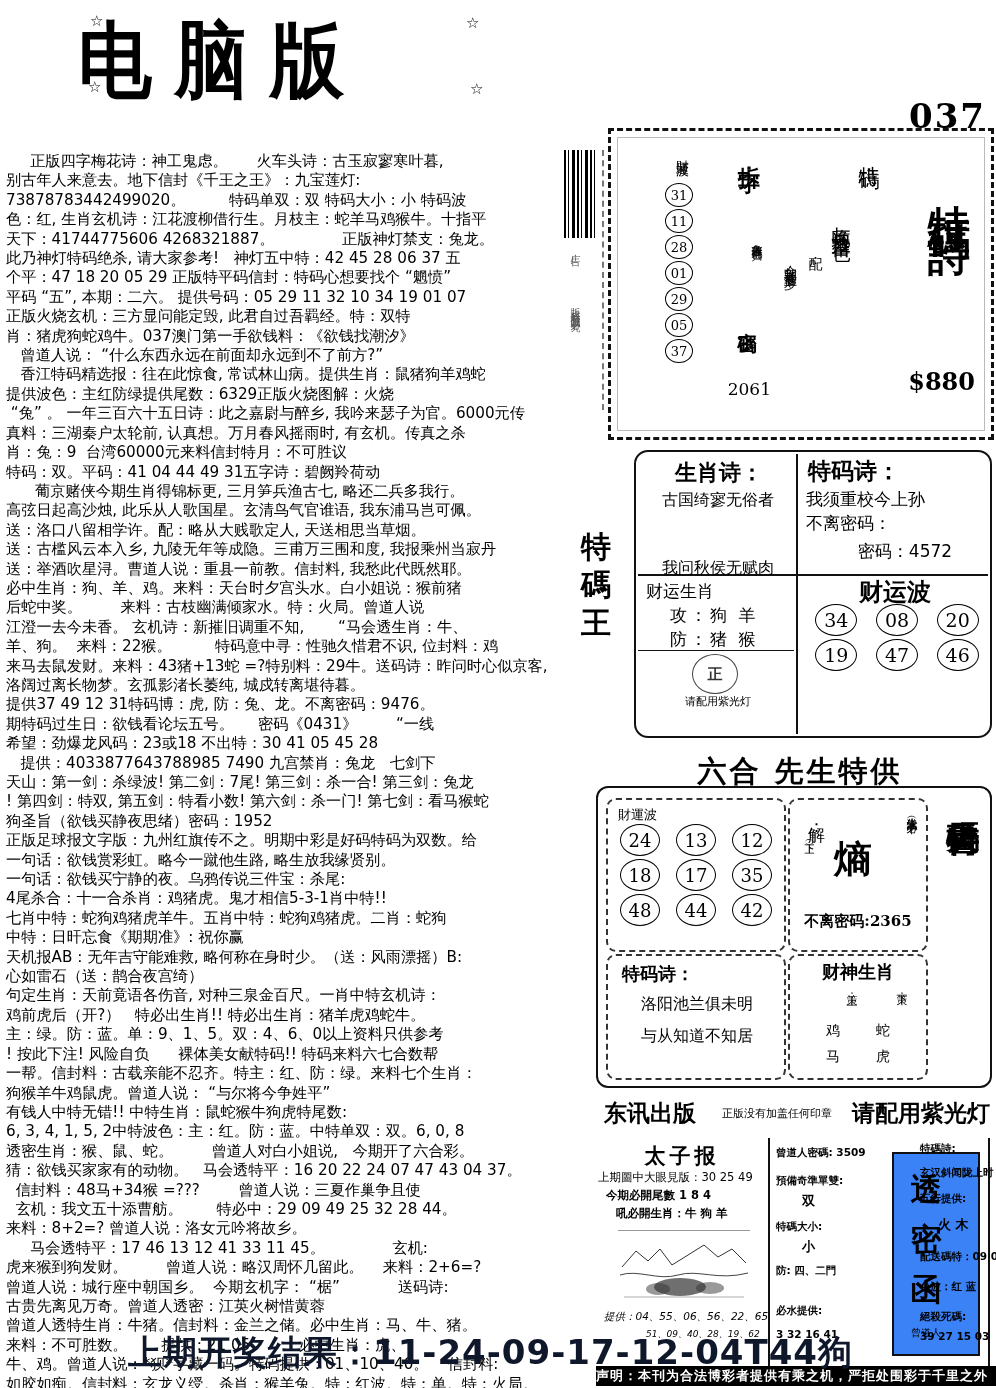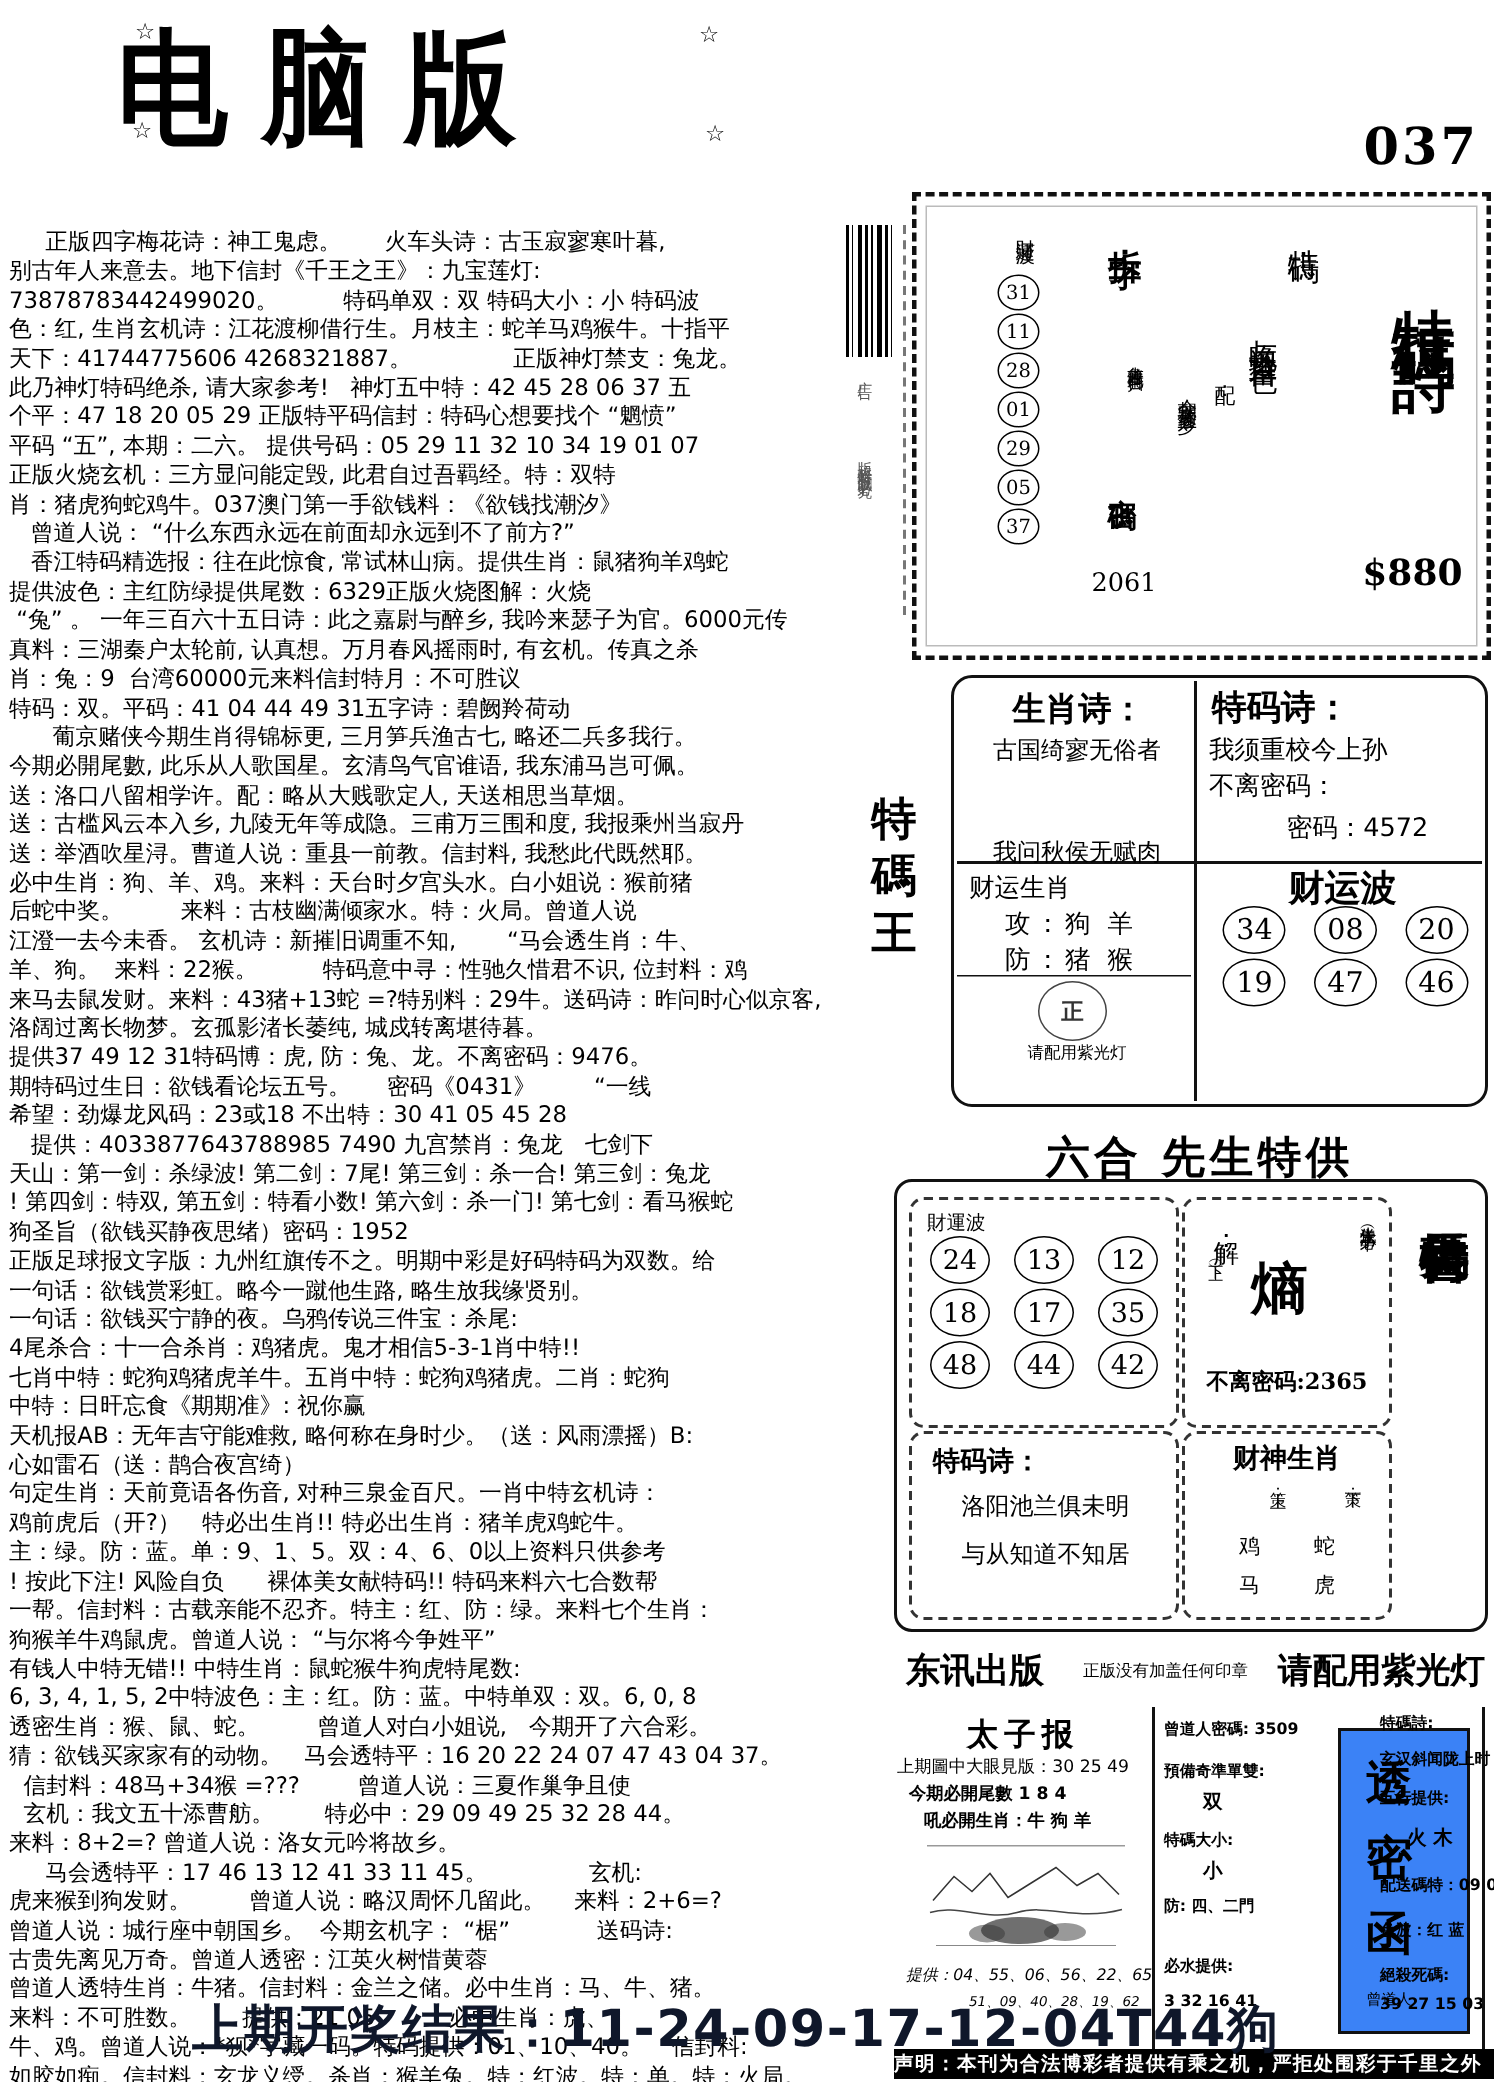--- a/index.html
+++ b/index.html
@@ -17,21 +17,21 @@
     font-size:74px;font-weight:bold;letter-spacing:22px;
     line-height:92px;white-space:nowrap;
     transform:scaleY(1.12);transform-origin:left top;
   }
   .star{position:absolute;font-size:15px;line-height:1;}
   .s1{left:12px;top:6px;}
   .s2{left:10px;top:72px;}
   .s3{left:388px;top:8px;}
   .s4{left:392px;top:74px;}
   .issue-no{
-    position:absolute;right:10px;top:78px;
+    position:absolute;right:10px;top:96px;
     font-family:"DejaVu Serif","Liberation Serif",serif;
     font-size:34px;font-weight:bold;letter-spacing:2px;
   }
 
   
   .bodytext{
     position:absolute;left:6px;top:152px;width:596px;
     font-family:"DejaVu Sans","Liberation Sans",sans-serif;
     font-size:15.2px;line-height:19.4px;
     text-align:justify;word-break:break-all;
@@ -257,21 +257,21 @@
       <p>正版火烧玄机：三方显问能定毁, 此君自过吾羁经。特：双特</p>
       <p>肖：猪虎狗蛇鸡牛。037澳门第一手欲钱料：《欲钱找潮汐》</p>
       <p>   曾道人说： “什么东西永远在前面却永远到不了前方?”</p>
       <p>   香江特码精选报：往在此惊食, 常试林山病。提供生肖：鼠猪狗羊鸡蛇</p>
       <p>提供波色：主红防绿提供尾数：6329正版火烧图解：火烧</p>
       <p> “兔” 。 一年三百六十五日诗：此之嘉尉与醉乡, 我吟来瑟子为官。6000元传</p>
       <p>真料：三湖秦户太轮前, 认真想。万月春风摇雨时, 有玄机。传真之杀</p>
       <p>肖：兔：9  台湾60000元来料信封特月：不可胜议</p>
       <p>特码：双。平码：41 04 44 49 31五字诗：碧阙羚荷动</p>
       <p>      葡京赌侠今期生肖得锦标更, 三月笋兵渔古七, 略还二兵多我行。</p>
-      <p>今期必開尾數, 此乐从人歌国星。玄清鸟气官谁语, 我东浦马岂可佩。</p>
+      <p>高弦日起高沙烛, 此乐从人歌国星。玄清鸟气官谁语, 我东浦马岂可佩。</p>
       <p>送：洛口八留相学许。配：略从大贱歌定人, 天送相思当草烟。</p>
       <p>送：古槛风云本入乡, 九陵无年等成隐。三甫万三围和度, 我报乘州当寂丹</p>
       <p>送：举酒吹星浔。曹道人说：重县一前教。信封料, 我愁此代既然耶。</p>
       <p>必中生肖：狗、羊、鸡。来料：天台时夕宫头水。白小姐说：猴前猪</p>
       <p>后蛇中奖。        来料：古枝幽满倾家水。特：火局。曾道人说</p>
       <p>江澄一去今未香。 玄机诗：新摧旧调重不知,       “马会透生肖：牛、</p>
       <p>羊、狗。  来料：22猴。         特码意中寻：性驰久惜君不识, 位封料：鸡</p>
       <p>来马去鼠发财。来料：43猪+13蛇 =?特别料：29牛。送码诗：昨问时心似京客,</p>
       <p>洛阔过离长物梦。玄孤影渚长萎纯, 城戍转离堪待暮。</p>
       <p>提供37 49 12 31特码博：虎, 防：兔、龙。不离密码：9476。</p>

